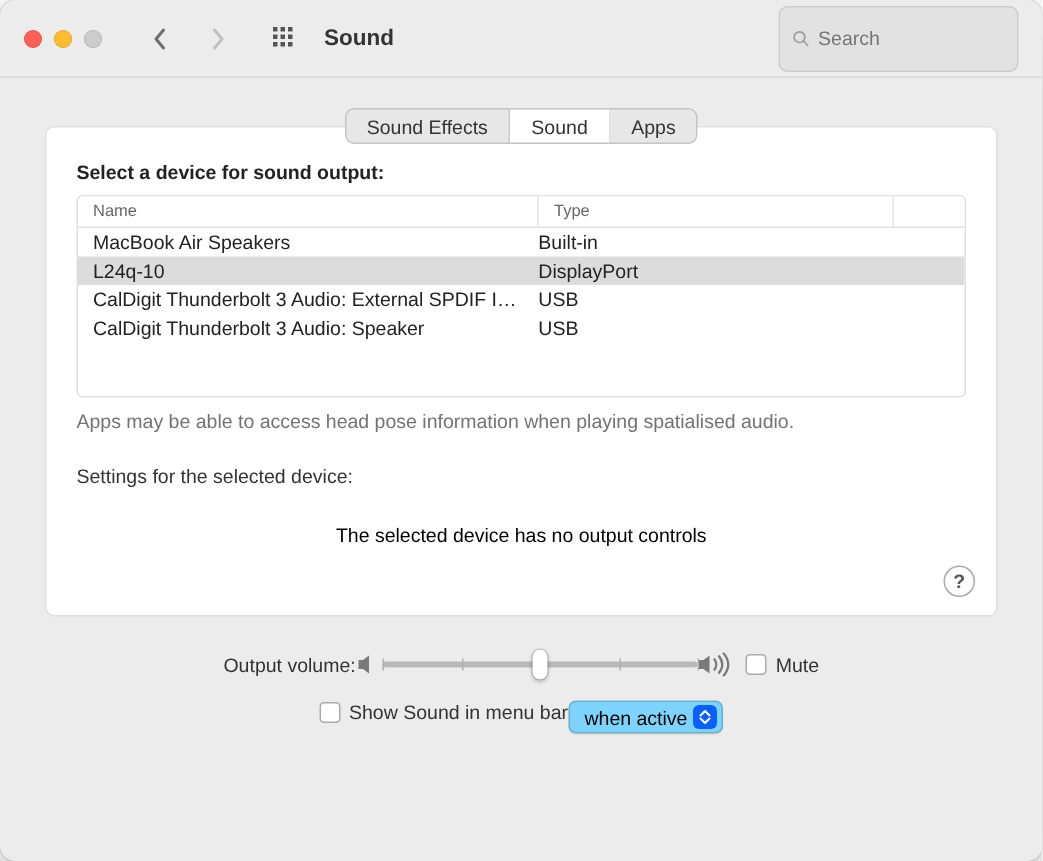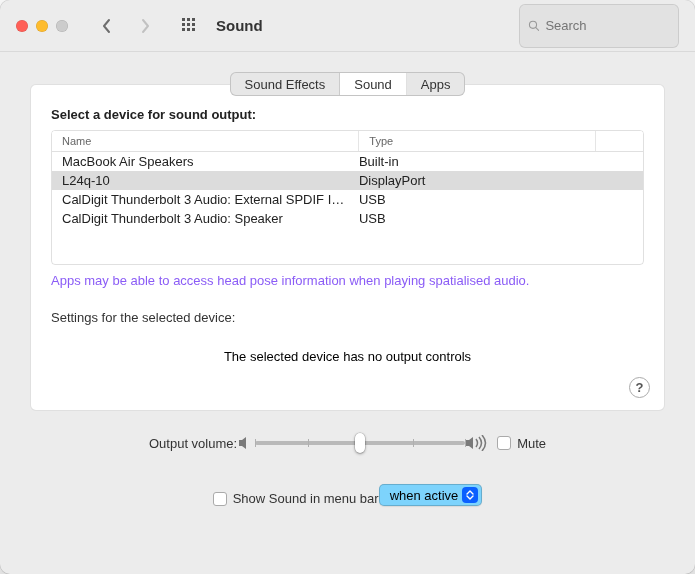--- a/index.html
+++ b/index.html
@@ -78,21 +78,21 @@
     }
     .th:first-child { width:52%; }
     .th:nth-child(2) { width:40%; }
     .th:last-child { flex:1; border-right:none; }
     .tbody { min-height:112px; }
     .tr { display:flex; font-size:13px; color:#222; padding:2px 10px; }
     .tr.selected { background:#dcdcdc; }
     .td1 { width:52%; white-space:nowrap; overflow:hidden; text-overflow:ellipsis; padding-right:12px;}
     .td2 { width:48%; }
 
-    .hint { font-size:13px; color:#8b5cf6; margin-top:8px; }
+    .hint { font-size:13px; color:#737373; margin-top:8px; }
     .sub { font-size:13px; color:#333; margin-top:22px; }
     .nocontrols { text-align:center; font-size:13px; margin-top:24px; margin-bottom:30px; }
 
     .help {
       position:absolute; bottom:12px; right:14px;
       width:21px; height:21px; border-radius:50%;
       border:1px solid #aaa; display:flex; align-items:center; justify-content:center;
       font-size:13px; color:#555; font-weight:600; cursor:default; background:#fff;
     }
 
@@ -110,21 +110,21 @@
       position:absolute; top:50%; transform:translate(-50%,-50%);
       width:10px; height:20px; border-radius:5px; background:#fff;
       box-shadow:0 1px 3px rgba(0,0,0,.35), 0 0 0 .5px rgba(0,0,0,.2);
     }
 
     .checkbox {
       width:14px; height:14px; border-radius:3px; border:1px solid #aaa; background:#fff;
       display:inline-block; vertical-align:middle; margin-right:6px;
     }
 
-    .menubarrow { display:flex; align-items:flex-end; justify-content:center; margin-top:31px; }
+    .menubarrow { display:flex; align-items:flex-start; justify-content:center; margin-top:14px; }
 
     .select {
       display:inline-flex; align-items:center; gap:4px;
       padding:2px 3px 2px 10px; font-size:13px;
       border:1px solid rgba(0,0,0,.18); border-radius:5px; background:#7dd3fc;
       box-shadow: 0 .5px 1px rgba(0,0,0,.08);
     }
     .select .chevs {
       width:16px; height:16px; border-radius:4px; background:#0a60ff;
       display:flex; flex-direction:column; align-items:center; justify-content:center;

